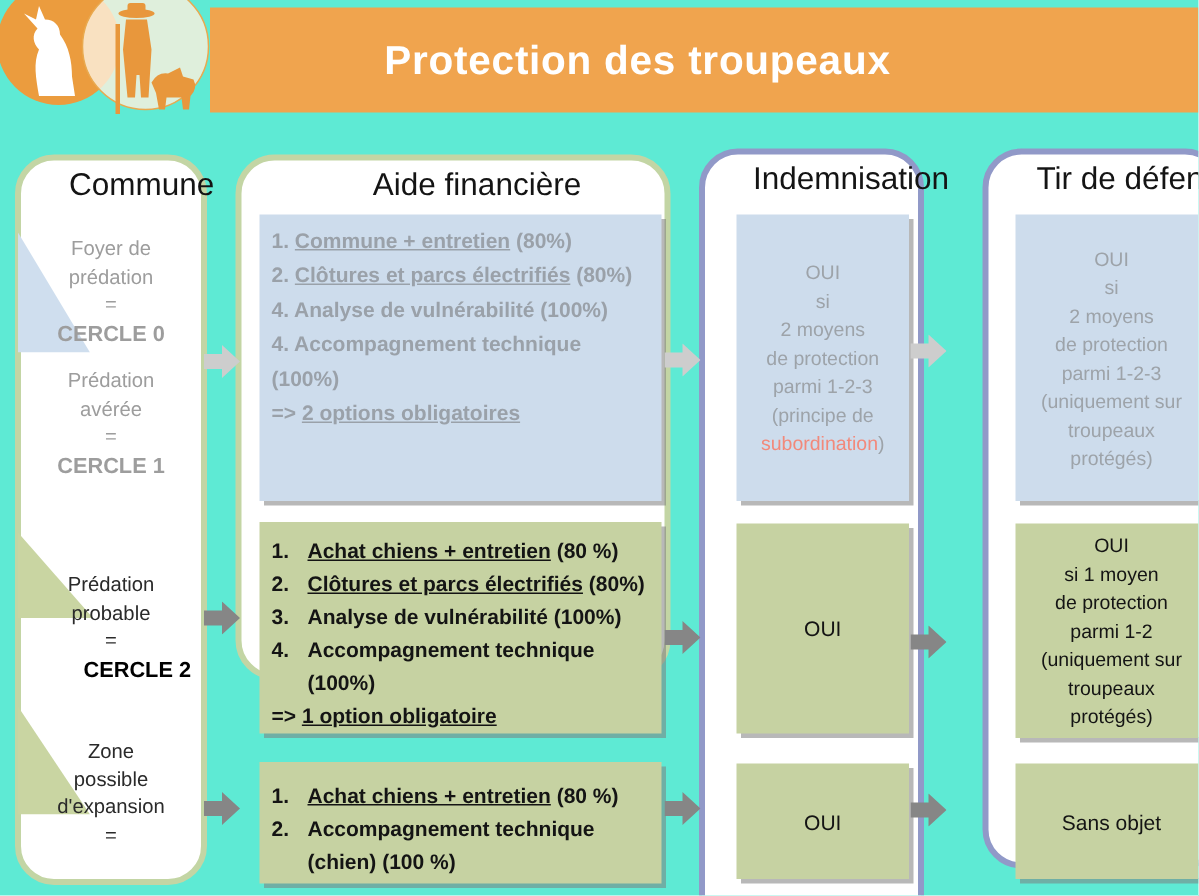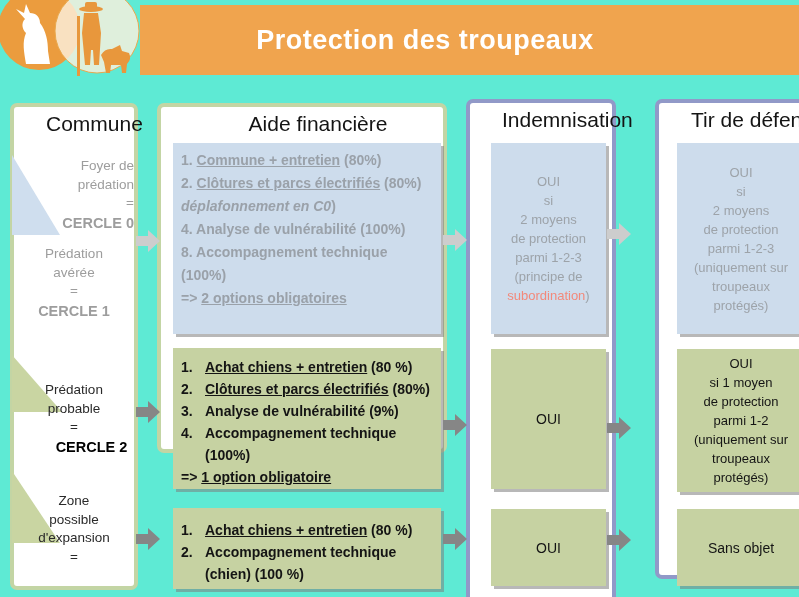--- a/index.html
+++ b/index.html
@@ -8,21 +8,21 @@
     background:#5eead4; font-family:"Liberation Sans","DejaVu Sans",sans-serif;
   }
   
   .banner { position:absolute; left:140px; top:5px; right:0; height:70px; background:#f0a44e; }
   .banner h1 {
     margin:0; width:570px; text-align:center; line-height:70px;
     font-size:27px; font-weight:bold; color:#ffffff; letter-spacing:.5px;
   }
   .logo { position:absolute; left:0; top:0; width:142px; height:92px; }
   
-  .col { position:absolute; box-sizing:border-box; border:4px solid; border-radius:7px; background:#fff;padding-left:32px; }
+  .col { position:absolute; box-sizing:border-box; border:4px solid; border-radius:26px; background:#fff;padding-left:32px; }
   .col-green  { border-color:#c3d5a4; }
   .col-purple { border-color:#9199c8; }
   .col h2 { margin:5px 0 0; text-align:center; font-size:21px; font-weight:normal; color:#141414; white-space:nowrap; }
   #col-commune { left:10px;  top:103px; width:128px; height:487px; }
   #col-aide    { left:157px; top:103px; width:290px; height:350px; }
   #col-indemn  { left:466px; top:99px;  width:150px; height:592px; }
   #col-tir     { left:629px; top:99px;  width:161px; height:480px;margin-left:26px; }
   
   .bbox { position:absolute; box-sizing:border-box; box-shadow:3px 3px 0 rgba(125,125,125,.55); }
   .blue  { background:#cddcec; }
@@ -48,21 +48,21 @@
   #tir-b1 { left:18px; top:40px;  width:128px; height:191px; font-size:13px; line-height:19px; }
   #tir-b2 { left:18px; top:246px; width:128px; height:143px; font-size:13px; line-height:19px; color:#141414; }
   #tir-b3 { left:18px; top:406px; width:128px; height:77px;  font-size:14px; color:#141414; }
   .accent { color:#f2897b; }
   
   .csec { position:absolute; left:0; width:100%; text-align:center; font-size:13.5px; line-height:18.5px; z-index:2; }
   .csec .cercle { display:block; font-size:14.5px; font-weight:bold; margin-top:1px; }
   .csec.graysec { color:#9d9d9d; }
   .csec.darksec { color:#2a2a2a; }
   .csec.darksec .cercle { color:#000;margin-left:35px; }
-  #csec0 { top:50px;text-align:right; } #csec1 { top:138px; } #csec2 { top:274px; } #csec3 { top:385px; }
+  #csec0 { top:50px; } #csec1 { top:138px; } #csec2 { top:274px; } #csec3 { top:385px; }
   .tri { position:absolute; left:-2px; z-index:1; }
   
   .arrow { position:absolute; width:24px; height:22px; }
 </style>
 </head>
 <body>
 
 <div id="page">
 
   <div class="banner">
@@ -119,39 +119,38 @@
 =</span>
     </div>
   </div>
 
   <div class="col col-green" id="col-aide">
     <h2>Aide financière</h2>
 
     <div class="bbox blue" id="aide-b1">
       <div><span>1. </span><span class="it"></span><span class="u">Commune + entretien</span><span> (80%)</span></div>
       <div><span>2. </span><span class="it"></span><span class="u">Clôtures et parcs électrifiés</span><span> (80%)</span></div>
-      <div><span></span><span class="it">déplafonnement en C0</span><span class="u"></span><span>)</span></div>
       <div><span>4. Analyse de vulnérabilité (100%)</span></div>
-      <div><span>8. Accompagnement technique</span></div>
+      <div><span>4. Accompagnement technique</span></div>
       <div><span>(100%)</span></div>
       <div><span>=&gt; </span><span class="u">2 options obligatoires</span></div>
     </div>
 
     <div class="bbox green" id="aide-b2">
       <div class="item-row">
           <span class="num">1.</span>
           <span class="pre-line"><span class="u">Achat chiens + entretien</span><span> (80 %)</span></span>
         </div>
       <div class="item-row">
           <span class="num">2.</span>
           <span class="pre-line"><span class="u">Clôtures et parcs électrifiés</span><span> (80%)</span></span>
         </div>
       <div class="item-row">
           <span class="num">3.</span>
-          <span class="pre-line">Analyse de vulnérabilité (9%)</span>
+          <span class="pre-line">Analyse de vulnérabilité (100%)</span>
         </div>
       <div class="item-row">
           <span class="num">4.</span>
           <span class="pre-line">Accompagnement technique
 (100%)</span>
         </div>
       <div><span>=&gt; </span><span class="u">1 option obligatoire</span></div>
     </div>
 
     <div class="bbox green" id="aide-b3">

